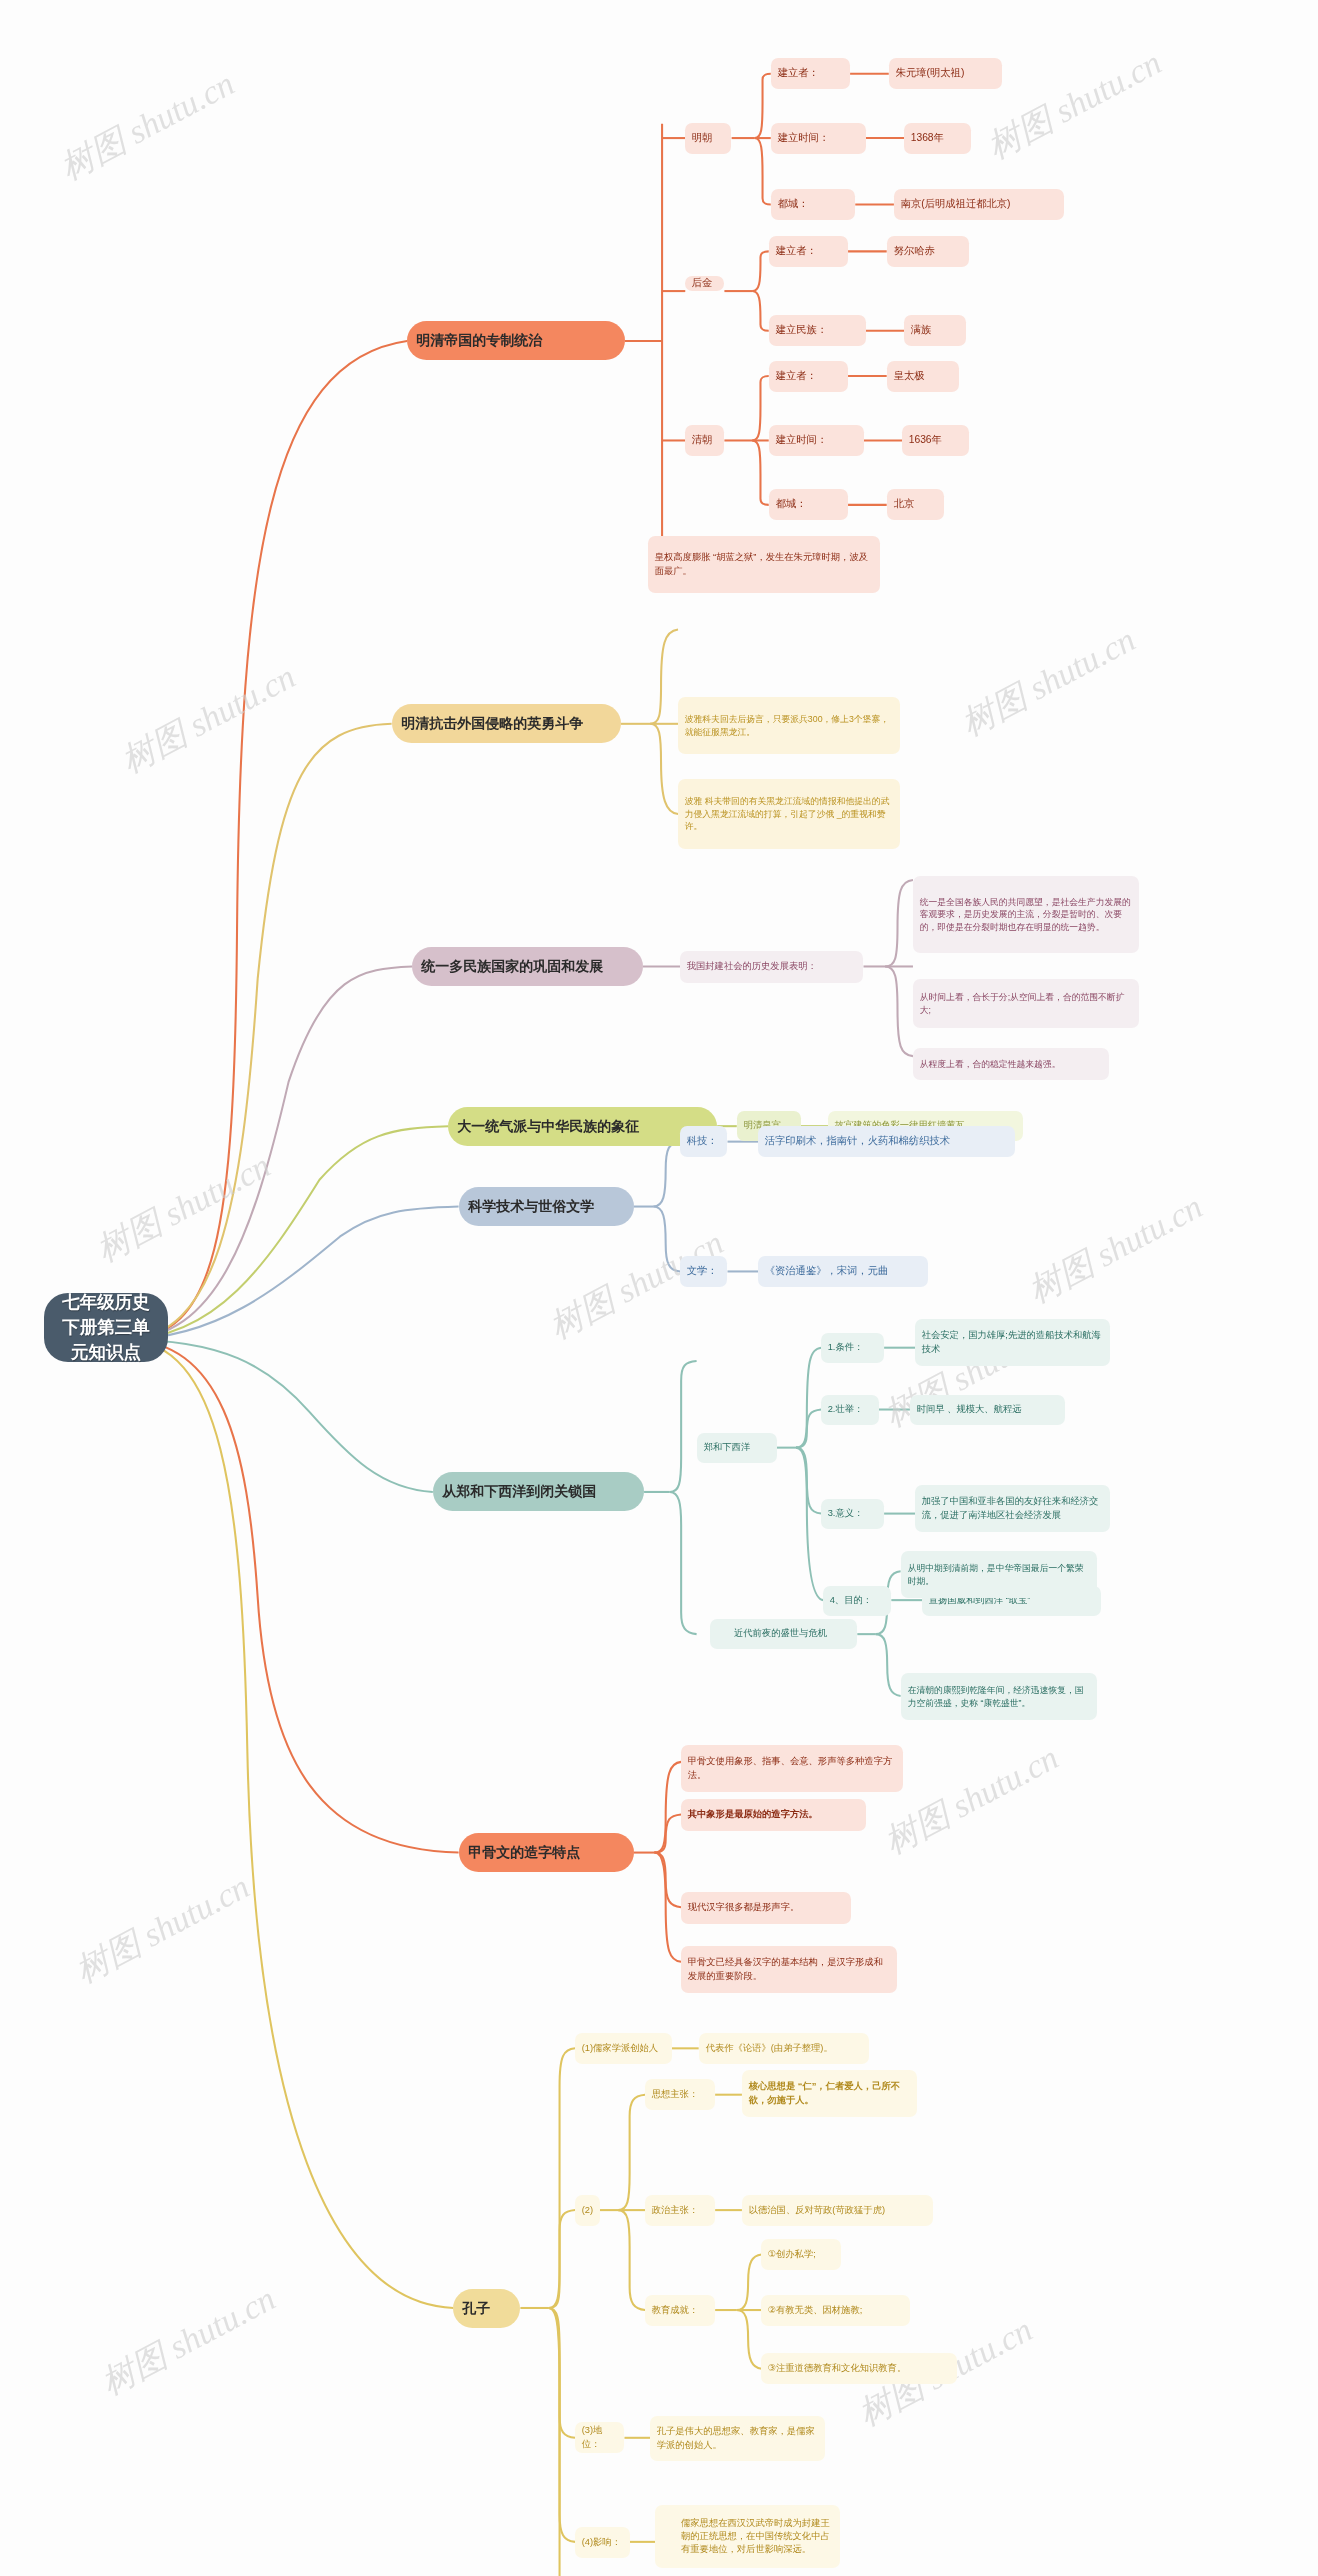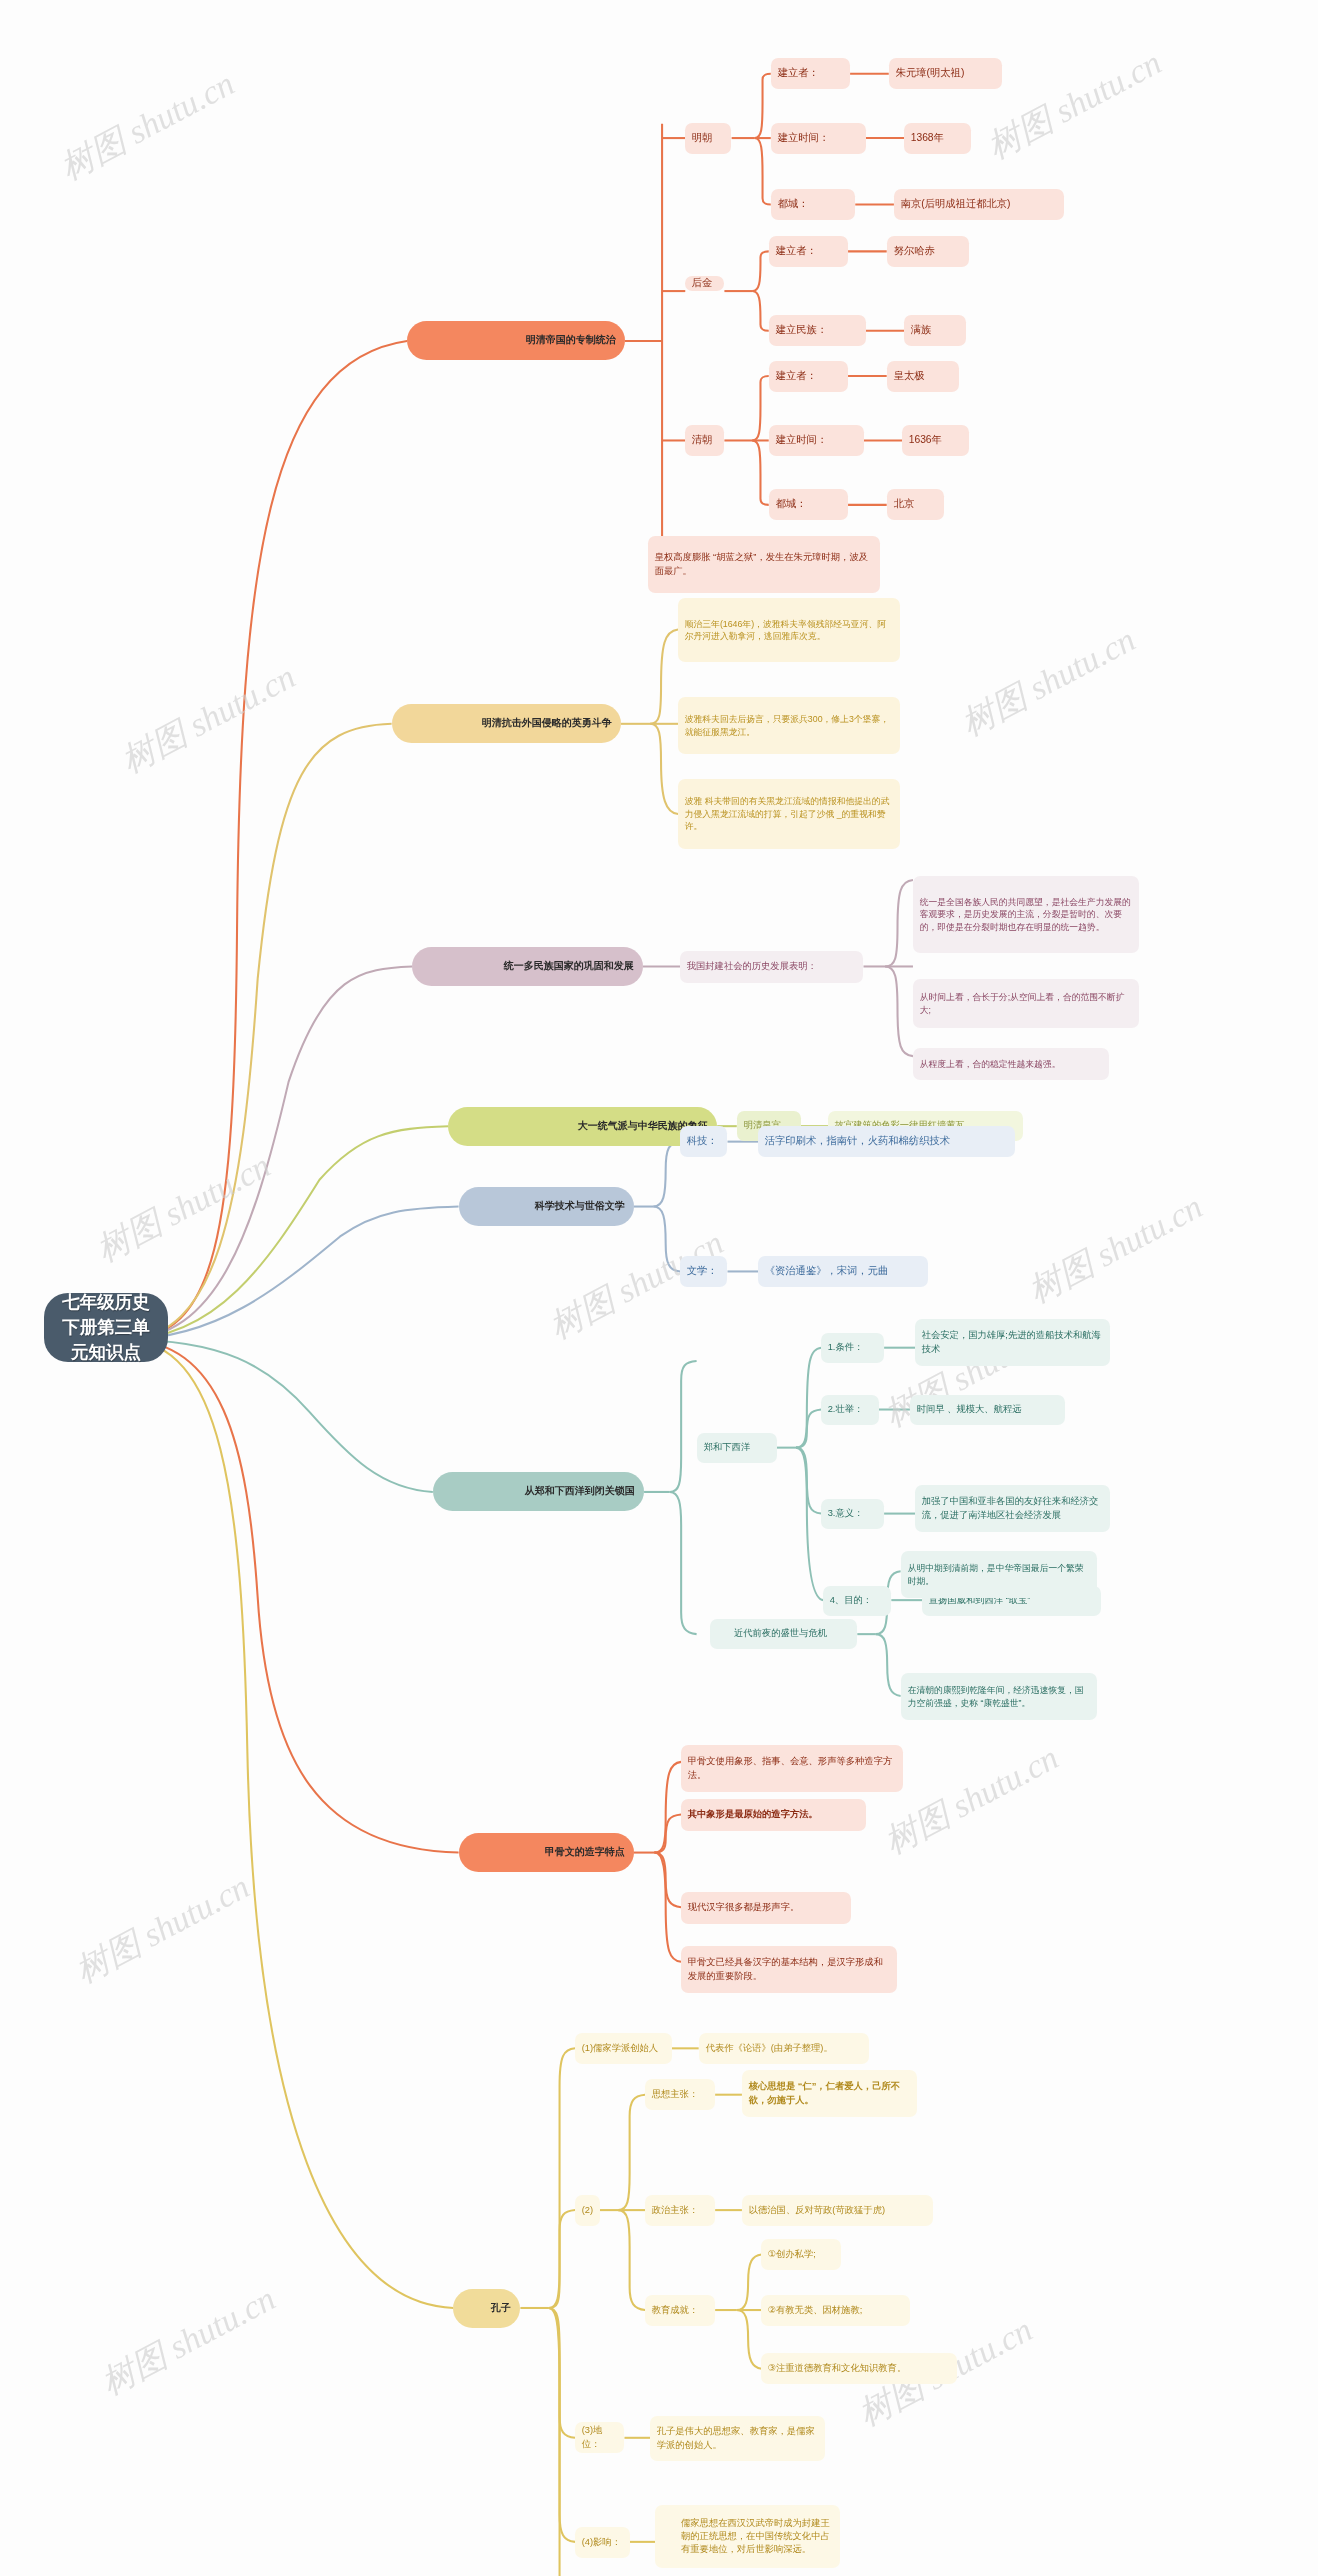--- a/index.html
+++ b/index.html
@@ -12,21 +12,21 @@
 
   .node{position:absolute;box-sizing:border-box;display:flex;align-items:center;
         line-height:1.42;white-space:pre-wrap;}
   .node span{display:block;width:100%;}
 
   
   .root{background:#4a5b6b;color:#fff;border-radius:24px;justify-content:center;text-align:center;
         font-size:17.5px;font-weight:700;padding:7.2px 10.3px;text-shadow:0.5px 0.5px 1px rgba(0,0,0,.35);}
 
   
-  .l1{border-radius:20.6px;justify-content:center;text-align:right;font-size:10px;font-weight:700;
+  .l1{border-radius:20.6px;justify-content:center;text-align:left;font-size:14px;font-weight:700;
       color:#2b2b2b;padding:5.2px 9.3px;}
   .l1.orange{background:#f4875f;}
   .l1.amber {background:#f2d79a;}
   .l1.mauve {background:#d6c0cb;}
   .l1.olive {background:#d4dd86;}
   .l1.steel {background:#b8c7d9;}
   .l1.teal  {background:#a8ccc4;}
   .l1.yellow{background:#f1dc9a;}
 
   
@@ -229,22 +229,20 @@
     <span>都城：</span></div>
   <div class="node bx c-red" style="left:887px;top:489px;width:57px;height:31px;">
     <span>北京</span></div>
 
   <div class="node bx c-red small" style="left:648px;top:536px;width:232px;height:57px;">
     <span>皇权高度膨胀 “胡蓝之狱”，发生在朱元璋时期，波及面最广。</span></div>
 
   <div class="node l1 amber" style="left:392px;top:704px;width:229px;height:39px;">
     <span>明清抗击外国侵略的英勇斗争</span>
   </div>
-  <div class="node bx c-gold tiny" style="left:678px;top:598px;width:222px;height:64px;">
-    <span>顺治三年(1646年)，波雅科夫率领残部经马亚河、阿尔丹河进入勒拿河，逃回雅库次克。</span></div>
   <div class="node bx c-gold tiny" style="left:678px;top:697px;width:222px;height:57px;">
     <span>波雅科夫回去后扬言，只要派兵300，修上3个堡寨，就能征服黑龙江。</span></div>
   <div class="node bx c-gold tiny" style="left:678px;top:779px;width:222px;height:70px;">
     <span>波雅 科夫带回的有关黑龙江流域的情报和他提出的武力侵入黑龙江流域的打算，引起了沙俄 _的重视和赞许。</span></div>
 
   <div class="node l1 mauve" style="left:412px;top:947px;width:231px;height:39px;">
     <span>统一多民族国家的巩固和发展</span>
   </div>
   <div class="node bx c-mauve small" style="left:680px;top:951px;width:183px;height:32px;">
     <span>我国封建社会的历史发展表明：</span></div>

